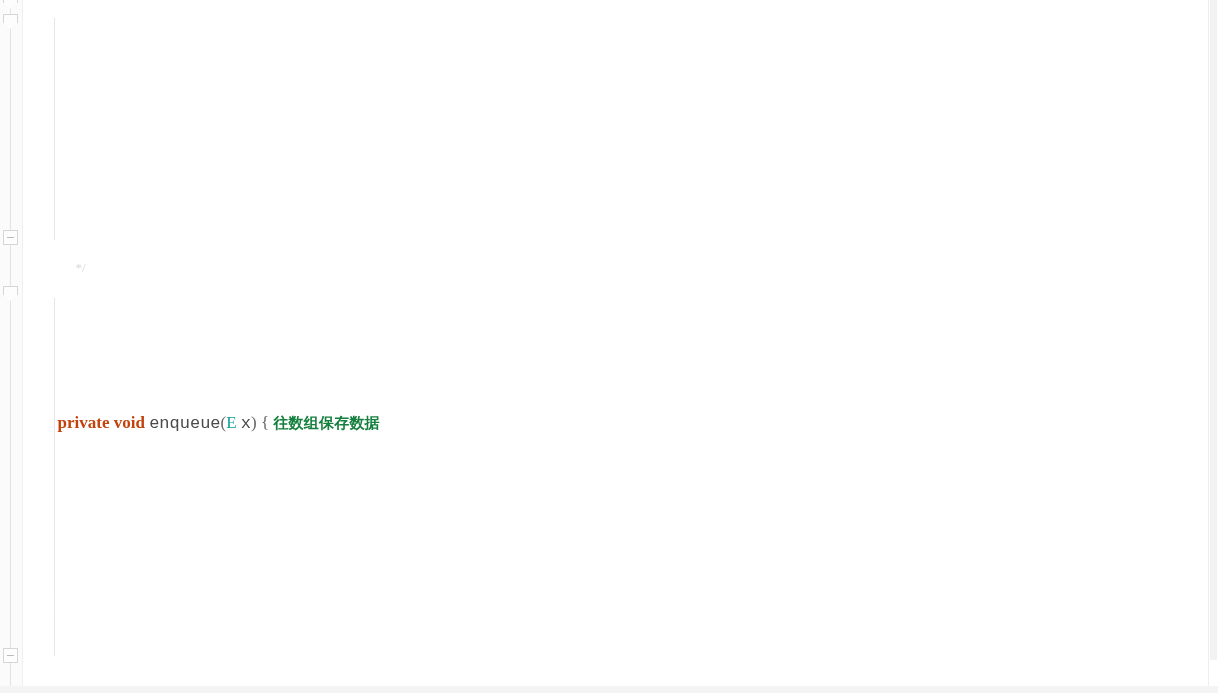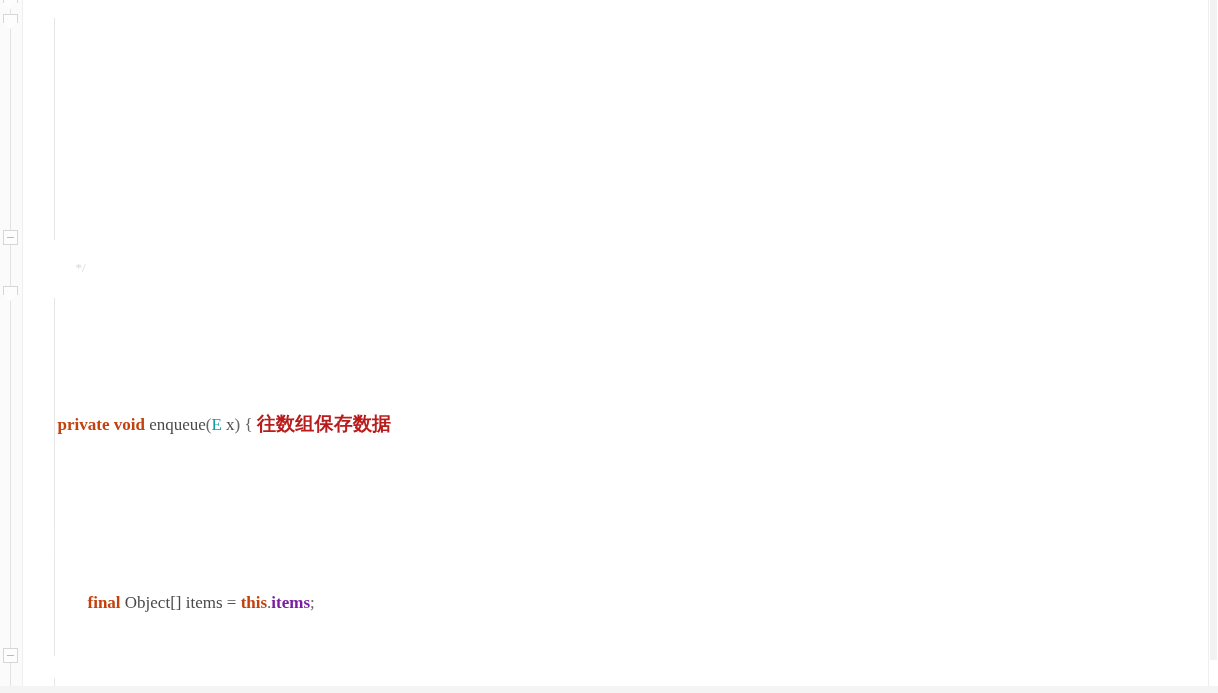--- a/index.html
+++ b/index.html
@@ -153,32 +153,32 @@
   
   .block-rail {
     position: absolute;
     left: 32px;
     width: 1px;
     background: #e6e6e6;
   }
 
   
   .kw      { color: #c2410c; font-weight: bold; }       
-  .typ     { color: #4a4a4a; }                           
+  .typ     { color: #4a4a4a; font-family: Liberation Mono, monospace; }                           
   .gen     { color: #0f9e9e; }                           
   .fld     { color: #7a1ea1; font-weight: bold; }        
   .punc    { color: #666666; }
   .op      { color: #555555; }
   .cmt-top { color: #d8d8d8; }
 
   
   .note {
-    color: #b91c1c;
+    color: #15803d;
     font-family: "DejaVu Sans", "Liberation Sans", sans-serif;
-    font-size: 19px;
+    font-size: 15px;
     font-weight: bold;
     letter-spacing: 0.2px;
   }
 </style>
 </head>
 <body>
 
 <div id="editor">
 
   <div id="gutter">
@@ -201,24 +201,20 @@
     <div class="line" style="height:18px;line-height:18px;">
       <span class="cmt-top" style="margin-left:18px;font-size:13px;">*/</span>
     </div>
 
     
     <div class="line">
       <span class="kw">private</span>&nbsp;<span class="kw">void</span>&nbsp;<span class="typ">enqueue</span><span class="punc">(</span><span class="gen">E</span>&nbsp;<span class="typ">x</span><span class="punc">)</span>&nbsp;<span class="punc">{</span>&nbsp;<span class="note">往数组保存数据</span>
     </div>
 
     
-    <div class="line">
-      <span class="guide g1"></span>
-      <span style="margin-left:30px;"></span><span class="kw">final</span>&nbsp;<span class="typ">Object[]</span>&nbsp;<span class="typ">items</span>&nbsp;<span class="op">=</span>&nbsp;<span class="kw">this</span><span class="punc">.</span><span class="fld">items</span><span class="punc">;</span>
-    </div>
 
     
     <div class="line">
       <span class="guide g1"></span>
       <span style="margin-left:30px;"></span>&nbsp;&nbsp;&nbsp;
     </div>
 
     
     
 

